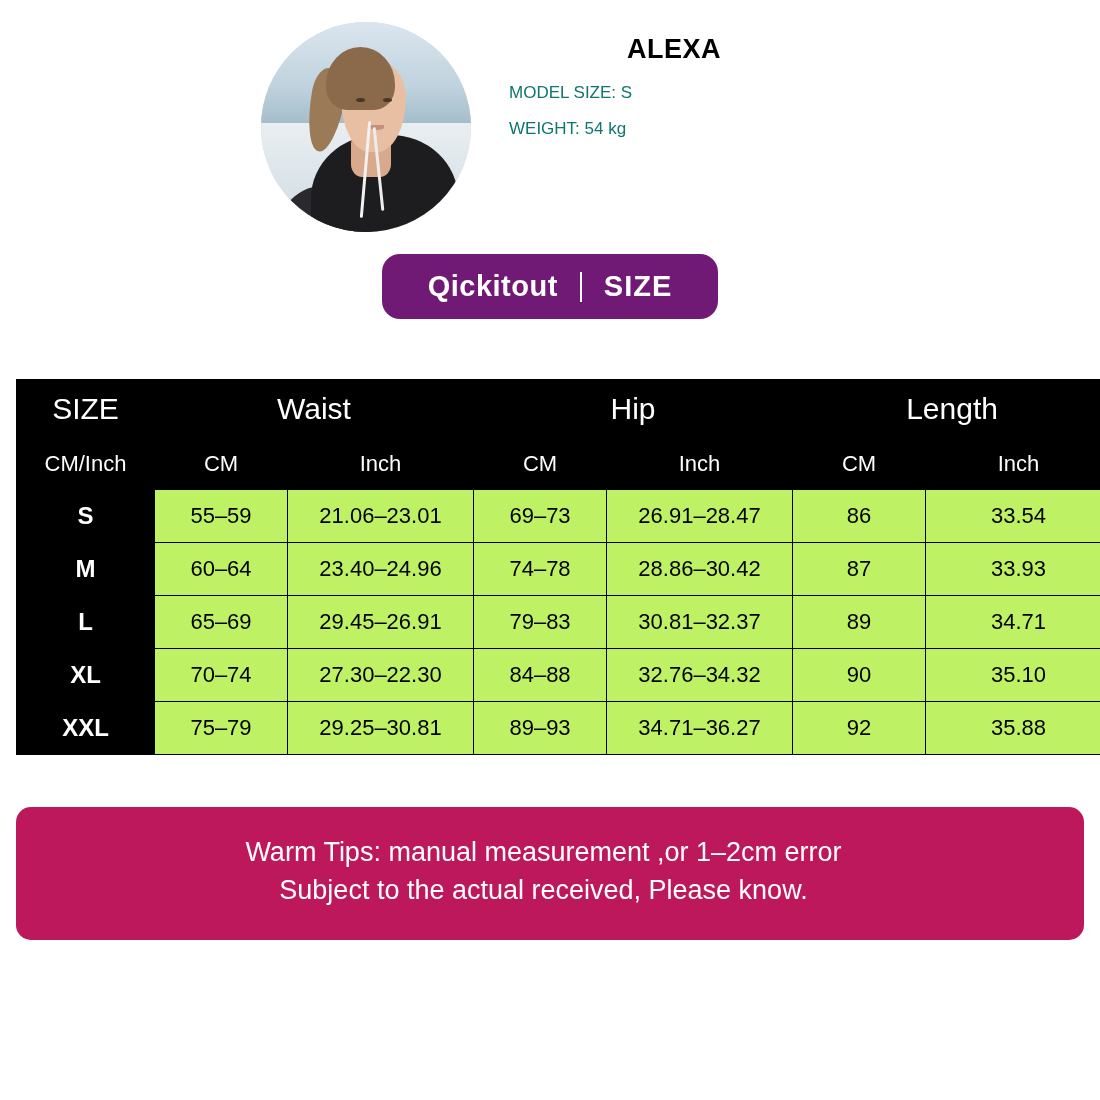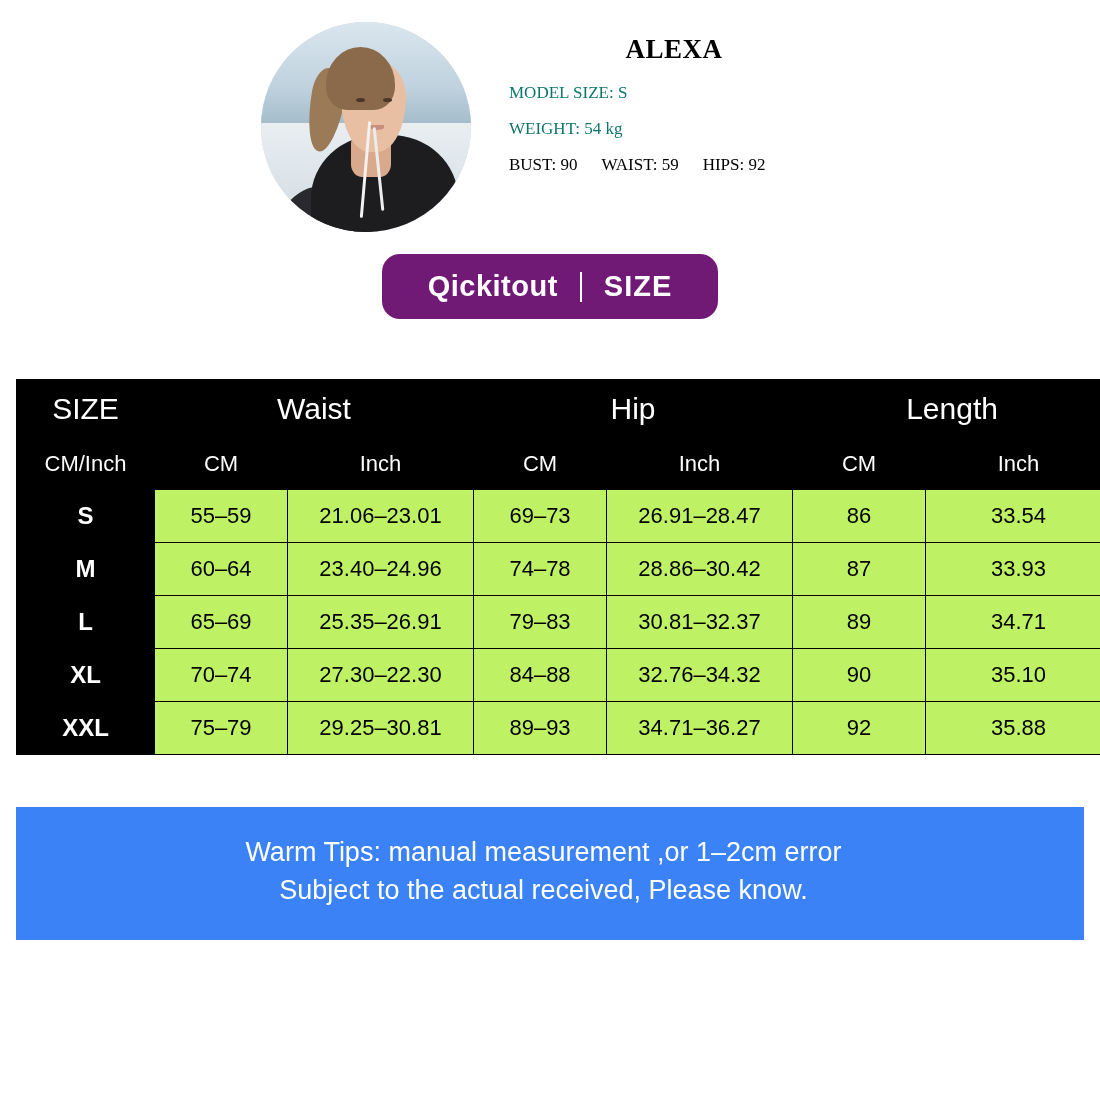--- a/index.html
+++ b/index.html
@@ -138,21 +138,20 @@
     top: 49%;
     width: 14px;
     height: 5px;
     background: #c98d7e;
     border-radius: 0 0 50% 50%;
   }
 
   .model-info {
     padding-top: 12px;
     width: 330px;
-    font-family: Liberation Serif, serif;
   }
   .model-name {
     font-size: 27px;
     font-weight: bold;
     letter-spacing: 0.5px;
     text-align: center;
     margin: 0 0 18px 0;
   }
   .model-line {
     font-size: 17px;
@@ -223,24 +222,25 @@
   .body-row td.sz {
     background: #000; color: #fff; font-weight: bold; font-size: 24px;
   }
   .col-size { width: 138px; }
   .col-num  { width: 133px; }
   .col-inch { width: 186px; }
 
   
   .tips {
     margin: 52px 16px 0 16px;
-    background: #3b82f6;
+    background: #be185d;
     color: #fff;
     text-align: center;
     padding: 26px 23px 30px 10px;
+    border-radius: 15px;
   }
   .tips div {
     font-size: 27px;
     line-height: 1.42;
   }
 </style>
 </head>
 <body>
 
 <div class="page">
@@ -259,25 +259,20 @@
       <div class="eye r"></div>
       <div class="mouth"></div>
       <div class="earbud"></div>
       <div class="earbud2"></div>
     </div>
 
     <div class="model-info">
       <div class="model-name">ALEXA</div>
       <div class="model-line">MODEL SIZE: S</div>
       <div class="model-line">WEIGHT: 54 kg</div>
-      <div class="measure-row">
-        <span>BUST: 90</span>
-        <span>WAIST: 59</span>
-        <span>HIPS: 92</span>
-      </div>
     </div>
   </div>
 
   <div class="pill-wrap">
     <div class="pill">
       <span class="brand">Qickitout</span>
       <span class="divider"></span>
       <span class="word">SIZE</span>
     </div>
   </div>
@@ -324,21 +319,21 @@
           <td>60–64</td>
           <td>23.40–24.96</td>
           <td>74–78</td>
           <td>28.86–30.42</td>
           <td>87</td>
           <td>33.93</td>
         </tr>
         <tr class="body-row">
           <td class="sz">L</td>
           <td>65–69</td>
-          <td>25.35–26.91</td>
+          <td>29.45–26.91</td>
           <td>79–83</td>
           <td>30.81–32.37</td>
           <td>89</td>
           <td>34.71</td>
         </tr>
         <tr class="body-row">
           <td class="sz">XL</td>
           <td>70–74</td>
           <td>27.30–22.30</td>
           <td>84–88</td>

